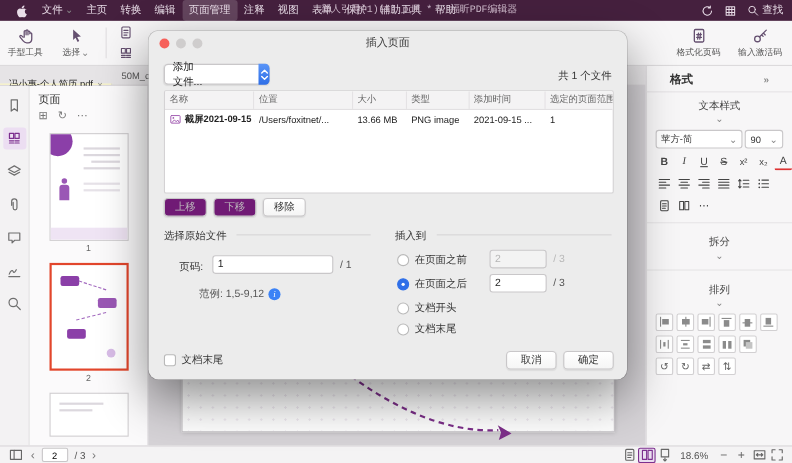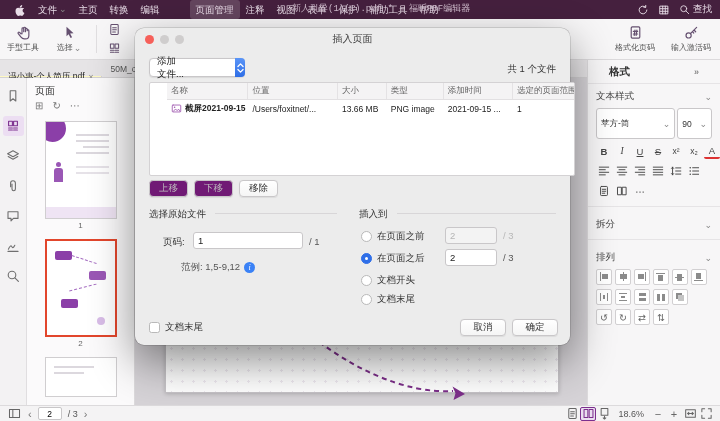--- a/index.html
+++ b/index.html
@@ -6,21 +6,21 @@
   .screen{position:relative;width:720px;height:421px;overflow:hidden;background:#d6d3d7;
     font-family:"Liberation Sans",sans-serif;color:#333;-webkit-font-smoothing:antialiased;}
   .abs{position:absolute;}
   .row{display:flex;align-items:center;}
   svg.ic{display:block;fill:none;stroke:currentColor;stroke-width:1.1;stroke-linecap:round;stroke-linejoin:round;}
 
   
   .menubar{left:0;top:0;width:720px;height:19px;background:#45203e;color:#e9dde8;
     display:flex;align-items:center;padding:0 8px;box-sizing:border-box;font-size:9.5px;white-space:nowrap;}
   .mitem{padding:0 6px;line-height:19px;border-radius:3px;display:flex;align-items:center;gap:2px;}
-  .mitem.active{background:rgba(255,255,255,.17);margin-left:24px;}
+  .mitem.active{background:rgba(255,255,255,.17);}
   .mtitle{position:absolute;left:292px;top:0;line-height:19px;color:#cdb9ca;font-size:9px;font-family:Liberation Mono, monospace;}
   .mright{margin-left:auto;display:flex;align-items:center;gap:9px;color:#e9dde8;}
 
   
   .toolbar{left:0;top:19px;width:720px;height:41px;background:#f7f6f7;border-bottom:1px solid #dcdadc;box-sizing:border-box;display:flex;}
   .tool{width:46px;height:40px;display:flex;flex-direction:column;align-items:center;justify-content:center;gap:2px;color:#655070;}
   .tool .lbl{font-size:8px;color:#555;display:flex;align-items:center;gap:1px;}
   .tsep{width:1px;height:28px;background:#e0dee0;margin:6px 4px 0;}
   .minitool{width:15px;height:15px;display:flex;align-items:center;justify-content:center;color:#655070;margin:2px 0;}
 
@@ -46,23 +46,23 @@
 
   
   .canvas{left:135px;top:78px;width:452px;bottom:16px;background:#d6d3d7;overflow:hidden;}
   .page{position:absolute;left:30px;top:0;width:392px;height:313px;background:#fff;border:1px solid #c6c3c7;
     box-shadow:0 1px 4px rgba(0,0,0,.18);
     background-image:radial-gradient(#efeaf1 1px,transparent 1.2px);background-size:11px 11px;}
 
   
   .fpanel{right:0;top:60px;width:133px;bottom:16px;background:#f7f6f7;border-left:1px solid #dcdadc;box-sizing:border-box;font-size:9.5px;}
   .fp-h{display:flex;align-items:center;justify-content:space-between;padding:5px 21px 4px;font-size:10.5px;font-weight:bold;color:#333;border-bottom:1px solid #e6e4e6;}
-  .sec{display:flex;align-items:center;justify-content:space-between;padding:6px 8px 3px;color:#444;}
+  .sec{display:flex;align-items:center;justify-content:space-between;padding:6px 8px 3px;color:#444;flex-direction:column;}
   .frow{display:flex;align-items:center;gap:2px;padding:2px 8px;}
-  .sel{height:31px;border:1px solid #c9c7c9;background:#fff;border-radius:3px;display:flex;align-items:center;justify-content:space-between;padding:0 4px;font-size:8.5px;color:#333;box-sizing:border-box;}
+  .sel{height:17px;border:1px solid #c9c7c9;background:#fff;border-radius:3px;display:flex;align-items:center;justify-content:space-between;padding:0 4px;font-size:8.5px;color:#333;box-sizing:border-box;}
   .fbtn{min-width:16px;height:16px;border-radius:2px;display:flex;align-items:center;justify-content:center;font-size:9.5px;color:#444;}
   .caret{color:#888;font-size:9px;}
   .fdiv{height:1px;background:#e6e4e6;margin:5px 0;}
   .sq{width:16px;height:16px;border:1px solid #d2d0d2;background:#fff;border-radius:2px;position:relative;flex:none;box-sizing:border-box;}
   .sq i,.sq b{position:absolute;background:#8b8b8b;}
   .sq.l i{left:3px;top:2px;width:1px;height:9px}.sq.l b{left:5px;top:4px;width:6px;height:5px}
   .sq.c i{left:7px;top:2px;width:1px;height:9px}.sq.c b{left:4px;top:4px;width:7px;height:5px}
   .sq.r i{right:3px;top:2px;width:1px;height:9px}.sq.r b{right:5px;top:4px;width:6px;height:5px}
   .sq.t i{left:2px;top:3px;width:9px;height:1px}.sq.t b{left:4px;top:5px;width:5px;height:6px}
   .sq.m i{left:2px;top:7px;width:9px;height:1px}.sq.m b{left:4px;top:4px;width:5px;height:7px}
@@ -84,21 +84,21 @@
   
   .dlg{left:135px;top:28px;width:435px;height:317px;background:#ececec;border-radius:9px;z-index:20;
     box-shadow:0 16px 44px rgba(0,0,0,.45),0 0 0 .5px rgba(0,0,0,.22);font-size:10px;color:#2e2e2e;}
   .dlg-title{height:22px;display:flex;align-items:center;justify-content:center;font-size:10px;color:#3a3a3a;position:relative;}
   .tl{position:absolute;left:10px;top:7px;display:flex;gap:6px;}
   .tl i{width:9px;height:9px;border-radius:50%;display:block;}
   .popup{position:absolute;height:19px;background:#fff;border:1px solid #c9c7c9;border-radius:4px;display:flex;align-items:center;
     justify-content:space-between;padding-left:7px;font-size:9.5px;color:#222;box-shadow:0 .5px 1px rgba(0,0,0,.08);box-sizing:border-box;gap:46px;}
   .popup .cap{width:16px;height:19px;margin:-1px -1px -1px 4px;border-radius:0 4px 4px 0;background:linear-gradient(#5a95f8,#2e6ee6);
     display:flex;align-items:center;justify-content:center;color:#fff;}
-  .tbl{position:absolute;left:14px;top:54px;width:407px;height:92px;background:#fff;border:1px solid #d4d2d4;border-radius:2px;overflow:hidden;font-size:8.5px;padding-left:17px;}
+  .tbl{position:absolute;left:14px;top:54px;width:407px;height:92px;background:#fff;border:1px solid #d4d2d4;border-radius:2px;overflow:hidden;font-size:8.5px;}
   .th{display:flex;height:16px;background:#f4f3f4;border-bottom:1px solid #e2e0e2;color:#666;}
   .th>div{padding:0 4px;display:flex;align-items:center;border-right:1px solid #e4e2e4;overflow:hidden;white-space:nowrap;box-sizing:border-box;}
   .tr{display:flex;height:17px;color:#222;}
   .tr>div{padding:0 4px;display:flex;align-items:center;gap:3px;overflow:hidden;white-space:nowrap;box-sizing:border-box;}
   .mbtn{position:absolute;height:17px;padding:0 9px;background:linear-gradient(#ffffff,#f5f5f5);border:1px solid #c9c7c9;border-radius:4px;
     font-size:9.5px;color:#333;display:inline-flex;align-items:center;justify-content:center;box-sizing:border-box;box-shadow:0 .5px 1px rgba(0,0,0,.07);}
   .mbtn.disabled{color:#bdbbbd;background:#701a75;}
   .inp{position:absolute;height:17px;border:1px solid #c9c7c9;border-radius:3px;background:#fff;font-size:9.5px;padding:0 4px;
     font-family:inherit;color:#222;box-sizing:border-box;}
   .inp:disabled{background:#f3f3f3;color:#b5b5b5;}

